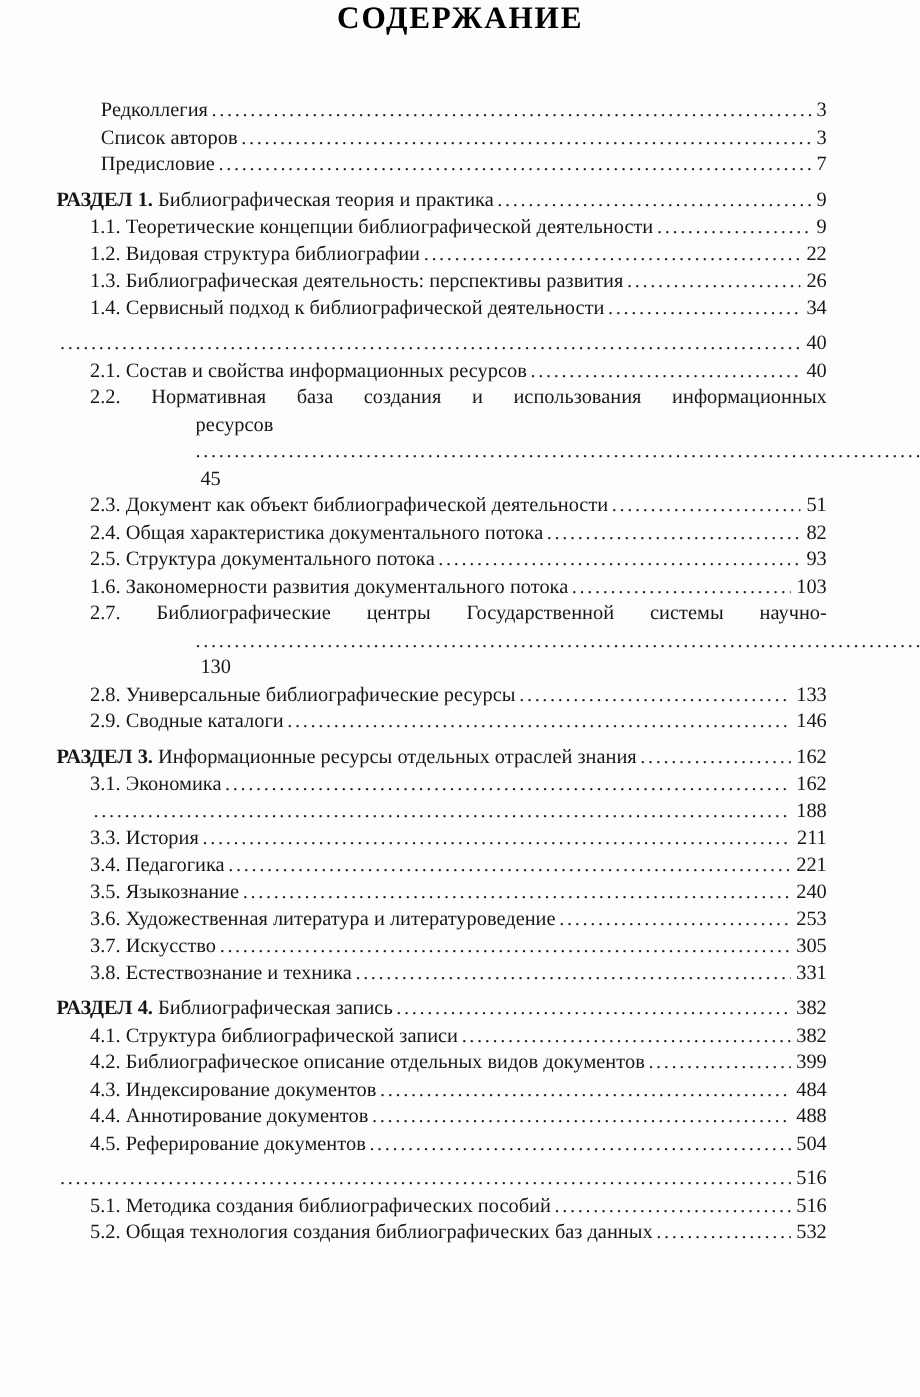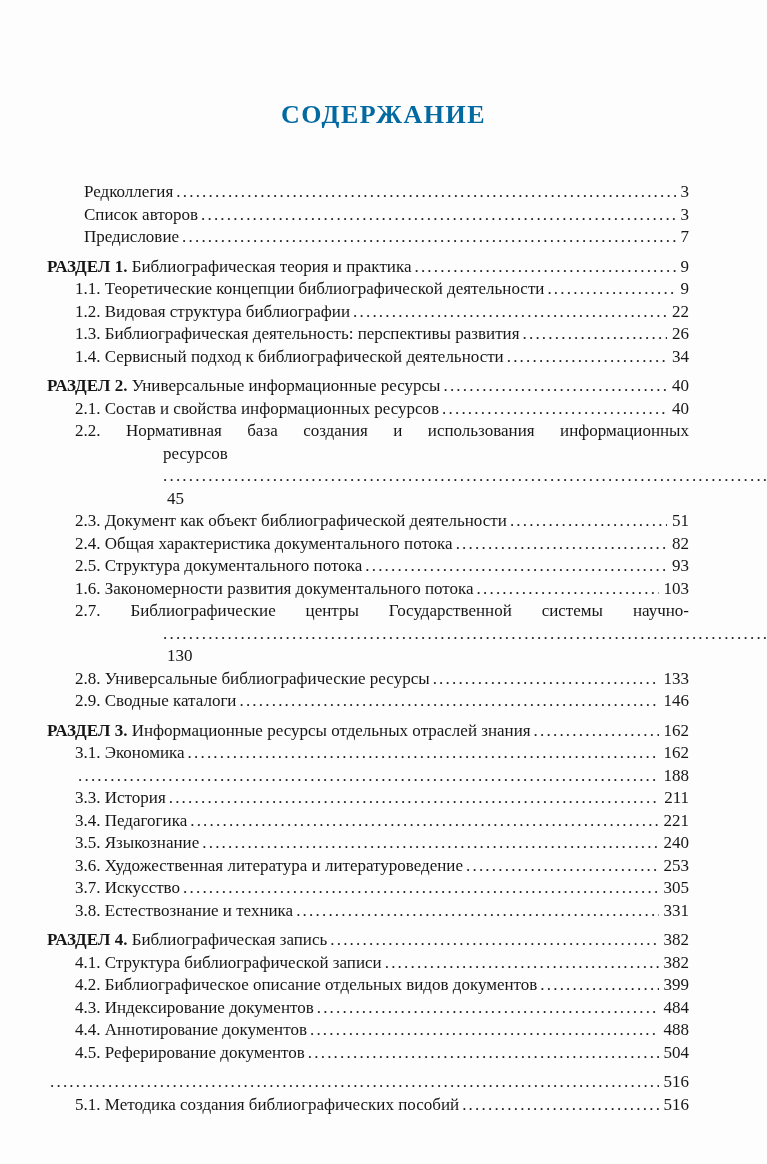--- a/index.html
+++ b/index.html
@@ -10,26 +10,25 @@
     margin: 0 auto;
     background: #fdfdfd;
     color: #161616;
     font-family: "Liberation Serif", "DejaVu Serif", serif;
     font-size: 17px;
     overflow: hidden;
     box-sizing: border-box;
   }
   .doc-title {
     margin: 0;
-    padding-top: 100px;
     text-align: center;
     font-size: 26px;
     font-weight: bold;
     letter-spacing: 1.5px;
-    color: #0369a1;
+    color: #000000;
   }
   .toc {
     margin-left: 47px;
     margin-top: 51px;
     width: 642px;
   }
   .row {
     display: flex;
     align-items: baseline;
     line-height: 22.5px;
@@ -101,21 +100,20 @@
         <span class="txt">1.3. Библиографическая деятельность: перспективы развития</span>
         <span class="leader"></span>
         <span class="pnum">26</span>
       </div>
       <div class="row item">
         <span class="txt">1.4. Сервисный подход к библиографической деятельности</span>
         <span class="leader"></span>
         <span class="pnum">34</span>
       </div>
       <div class="row section">
-        <span class="txt"><b class="seclbl">РАЗДЕЛ 2. </b>Универсальные информационные ресурсы</span>
         <span class="leader"></span>
         <span class="pnum">40</span>
       </div>
       <div class="row item">
         <span class="txt">2.1. Состав и свойства информационных ресурсов</span>
         <span class="leader"></span>
         <span class="pnum">40</span>
       </div>
       <div class="row item two">
         <div class="first-line">2.2. Нормативная база создания и использования информационных</div>
@@ -238,14 +236,19 @@
       </div>
       <div class="row section">
         <span class="leader"></span>
         <span class="pnum">516</span>
       </div>
       <div class="row item">
         <span class="txt">5.1. Методика создания библиографических пособий</span>
         <span class="leader"></span>
         <span class="pnum">516</span>
       </div>
+      <div class="row item">
+        <span class="txt">5.2. Общая технология создания библиографических баз данных</span>
+        <span class="leader"></span>
+        <span class="pnum">532</span>
+      </div>
     </div>
 </div>
 
 </body></html>

